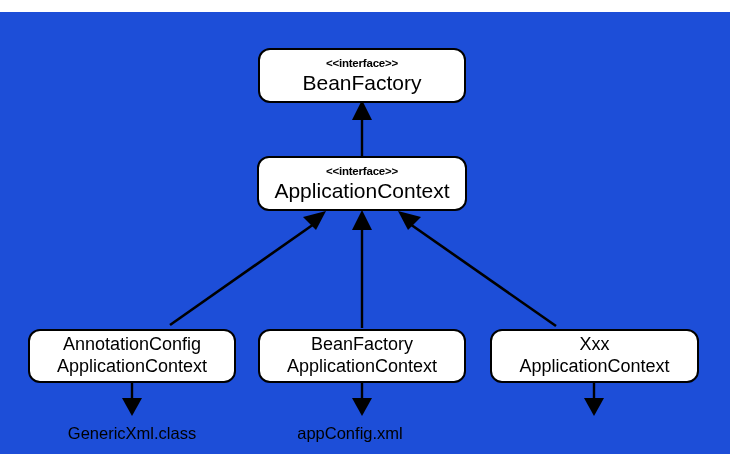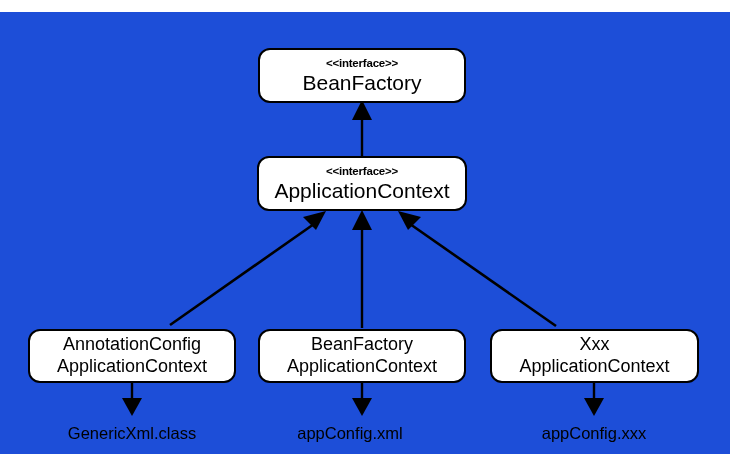--- a/index.html
+++ b/index.html
@@ -142,15 +142,14 @@
 
   <div class="node" style="left:490px; top:317px; width:209px; height:54px;">
     <div class="node-line">Xxx</div>
     <div class="node-line">ApplicationContext</div>
   </div>
 
   <div class="leaf-label" style="left:32px; top:412px; width:200px;">GenericXml.class</div>
 
   <div class="leaf-label" style="left:250px; top:412px; width:200px;">appConfig.xml</div>
 
-  <div class="leaf-label" style="left:494px; top:412px; width:200px;">appConfig.xxx</div>
 
 </div>
 
 </body></html>

